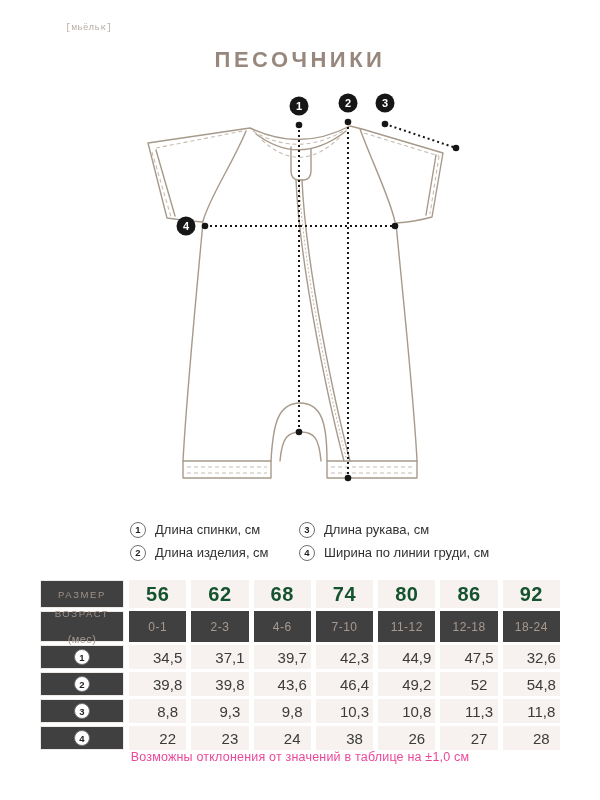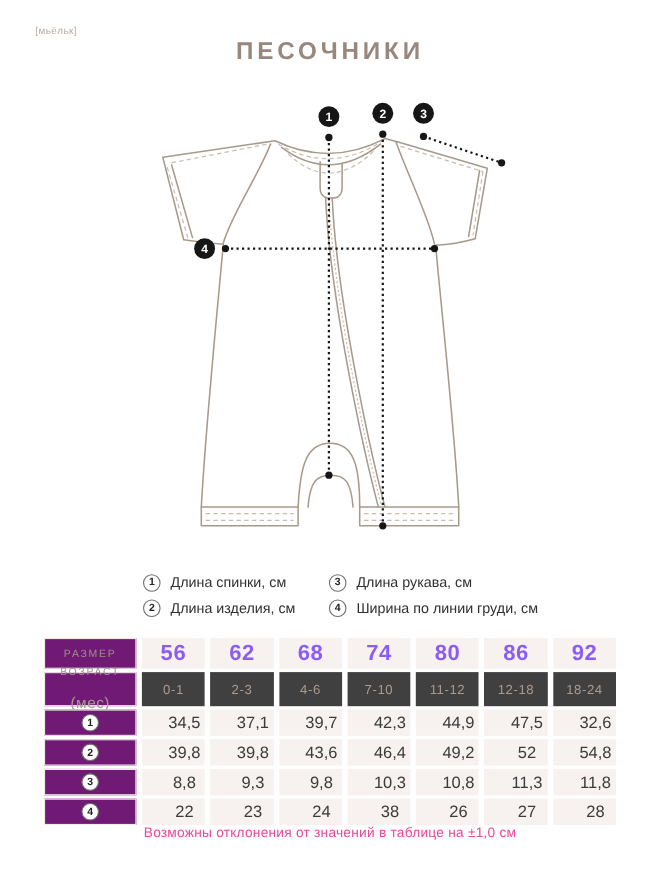--- a/index.html
+++ b/index.html
@@ -4,43 +4,43 @@
 <style>
   html,body{margin:0;padding:0;}
   body{
     width:600px;height:800px;position:relative;background:#ffffff;
     font-family:"Liberation Sans", sans-serif;overflow:hidden;
     -webkit-font-smoothing:antialiased;
   }
   
   .brand{position:absolute;left:32px;top:24px;width:80px;color:#a3948a;}
   .brand-name{font-size:37px;font-weight:300;line-height:1.05;letter-spacing:.5px;}
-  .brand-sub{font-size:9px;color:#b7aba1;text-align:left;letter-spacing:.4px;margin-top:-1px;}
-  .title{position:absolute;left:0;right:0;top:30px;margin:4px;text-align:center;
+  .brand-sub{font-size:9px;color:#b7aba1;text-align:right;letter-spacing:.4px;margin-top:-1px;font-family:Liberation Mono, monospace;}
+  .title{position:absolute;left:0;right:0;top:30px;margin:17px;text-align:center;
     font-size:22px;font-weight:700;letter-spacing:3.5px;color:#97877c;}
   
   .figure{position:absolute;left:120px;top:88px;}
   
   .legend-item{position:absolute;display:flex;align-items:center;gap:9px;
     font-size:13px;color:#303030;height:17px;white-space:nowrap;}
   .li-1{left:130px;top:521px;} .li-2{left:130px;top:544px;}
   .li-3{left:299px;top:521px;} .li-4{left:299px;top:544px;}
   .num-badge{box-sizing:border-box;width:16px;height:16px;border:1.2px solid #6f6f6f;
     border-radius:50%;display:inline-flex;align-items:center;justify-content:center;
     font-size:9.5px;font-weight:700;color:#222;flex:none;background:#fff;}
   
   .size-table{position:absolute;left:40px;top:580px;width:520px;display:grid;
     grid-template-columns:84px repeat(7,1fr);
     grid-template-rows:28px 31px repeat(4,24px);
     gap:3px 5px;}
   .cell{display:flex;align-items:center;justify-content:center;}
-  .head-cell{background:#701a75;border:1px solid #efeae6;flex-direction:column;}
+  .head-cell{background:#404040;border:1px solid #efeae6;flex-direction:column;}
   .lbl-text{font-size:9.5px;letter-spacing:1.6px;color:#9d9188;}
-  .age-sub{font-size:14px;letter-spacing:.4px;color:#a79b92;margin-top:14px;}
-  .size-cell{background:#f7f2ef;font-size:20px;font-weight:700;color:#8b5cf6;letter-spacing:.5px;}
+  .age-sub{font-size:11px;letter-spacing:.4px;color:#a79b92;margin-top:14px;}
+  .size-cell{background:#f7f2ef;font-size:20px;font-weight:700;color:#14532d;letter-spacing:.5px;}
   .age-cell{background:#404040;font-size:12px;color:#a89a90;letter-spacing:.5px;}
   .val-cell{background:#f7f2ef;font-size:15px;color:#3b3b3b;padding-left:20px;}
   
   .note{position:absolute;left:0;right:0;top:750px;margin:0;text-align:center;
     font-size:12.5px;color:#ec4899;letter-spacing:.2px;}
 </style>
 </head>
 <body>
 
 <div class="brand">

